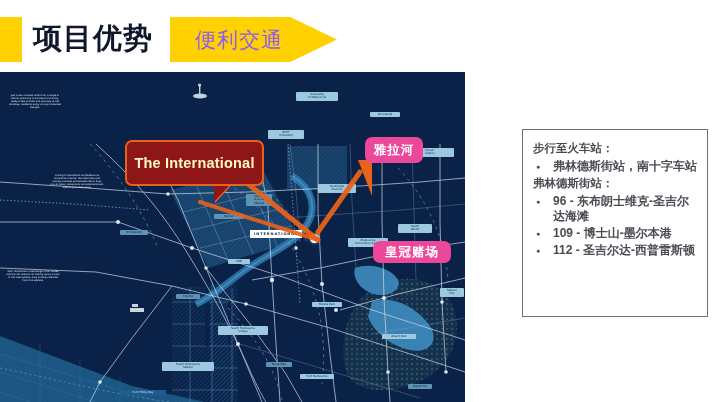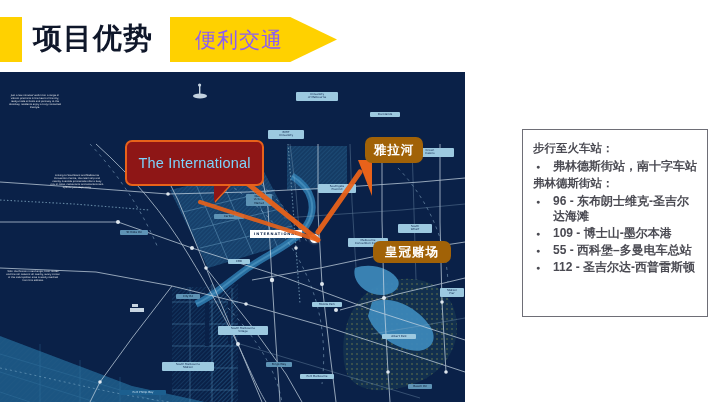--- a/index.html
+++ b/index.html
@@ -97,35 +97,36 @@
   #callout-international {
     position: absolute; left: 125px; top: 140px;
     width: 135px; height: 42px;
     background: #8E1616;
     border: 2px solid #E8621A;
     border-radius: 7px;
     display: flex; align-items: center; justify-content: center;
     z-index: 6;
   }
   #callout-international-label {
-    color: #7dd3fc; font-size: 14.5px; letter-spacing: .2px;
+    color: #fef9c3; font-size: 14.5px; letter-spacing: .2px;
     white-space: nowrap;
+    font-weight: bold;
   }
   #callout-international-tail {
     position: absolute; left: 214px; top: 176px;
     width: 0; height: 0;
     border-left: 24px solid #8E1616;
     border-bottom: 26px solid transparent;
     z-index: 5;
     filter: drop-shadow(1px 1px 0 #E8621A);
   }
 
   .orange-callout {
     position: absolute;
-    background: #a16207;
+    background: #ec4899;
     border-radius: 7px;
     display: flex; align-items: center; justify-content: center;
     z-index: 6;
   }
   .orange-callout span {
     color: #ffffff; font-size: 12.5px; font-weight: bold;
     letter-spacing: 1px; white-space: nowrap;
   }
   #callout-yarra { left: 365px; top: 137px; width: 58px; height: 26px; }
   #callout-yarra-tail {
@@ -387,16 +388,15 @@
 
 <div id="info-box">
   <div class="info-heading">步行至火车站：</div>
   <ul class="info-list">
     <li>弗林德斯街站，南十字车站</li>
   </ul>
   <div class="info-heading">弗林德斯街站：</div>
   <ul class="info-list">
     <li>96 - 东布朗士维克-圣吉尔达海滩</li>
     <li>109 - 博士山-墨尔本港</li>
-    <li>55 - 西科堡–多曼电车总站</li>
     <li>112 - 圣吉尔达-西普雷斯顿</li>
   </ul>
 </div>
 
 </body></html>

